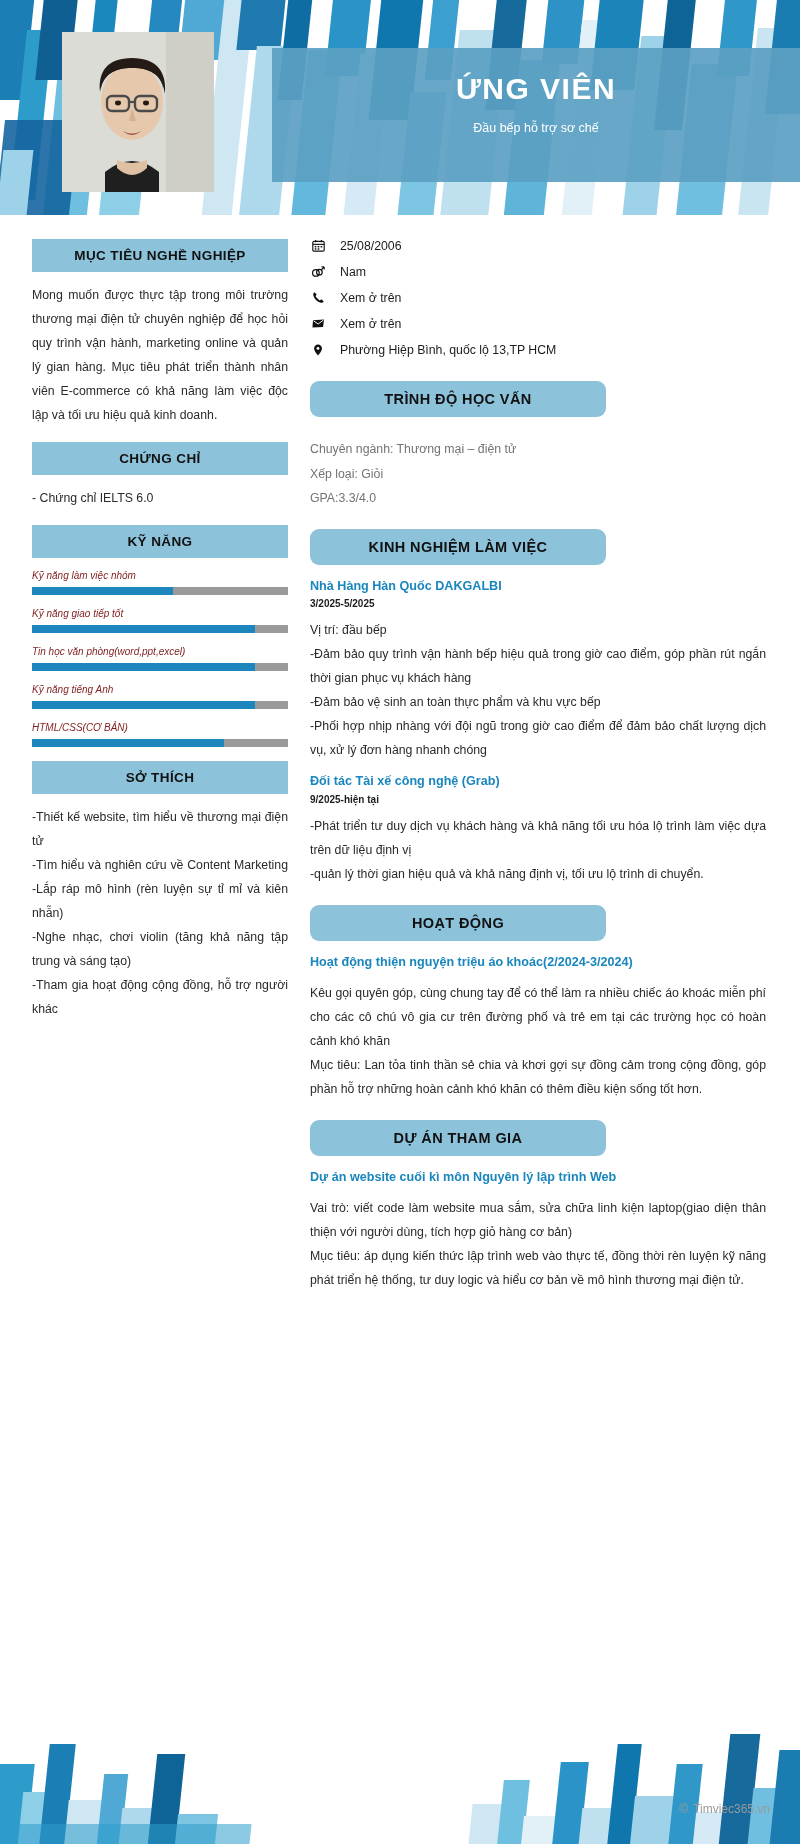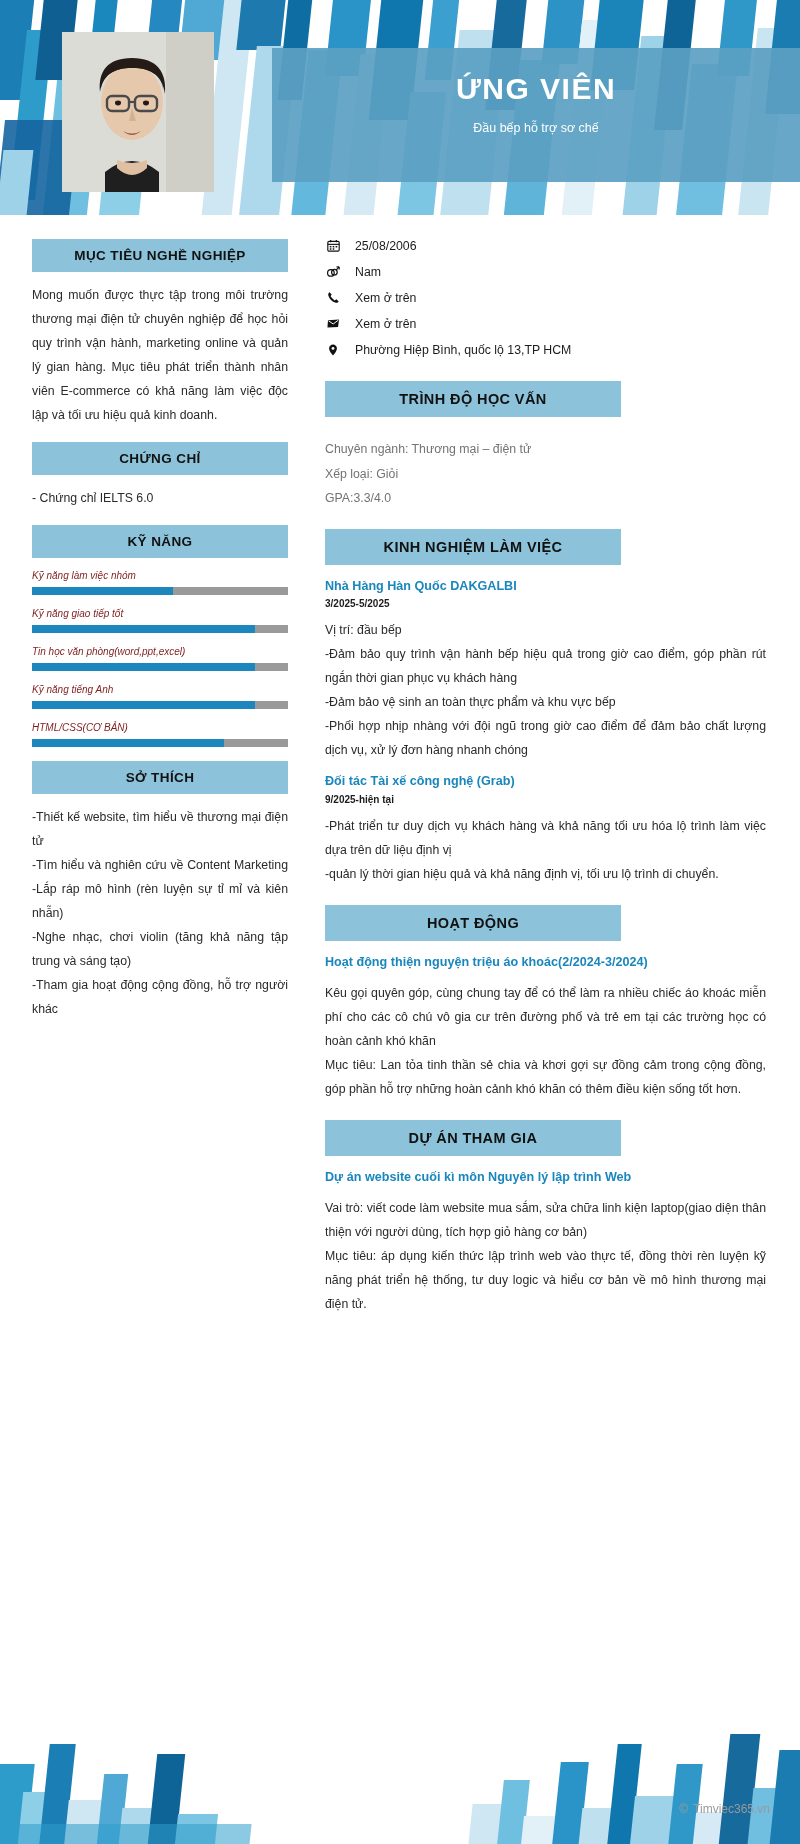--- a/index.html
+++ b/index.html
@@ -81,21 +81,20 @@
   .photo-svg { display: block; width: 152px; height: 160px; }
 
   
   .cols {
     position: absolute;
     left: 0; top: 215px;
     width: 800px;
     z-index: 5;
     display: flex;
     align-items: flex-start;
-    gap: 15px;
   }
   .col-left { width: 300px; padding: 10px 12px 0 32px; }
   .col-right { width: 500px; padding: 10px 34px 0 8px; }
 
   
   .bar {
     background: #8cc3da;
     color: #111111;
     font-weight: bold;
     text-align: center;
@@ -106,20 +105,21 @@
     padding: 9px 4px;
     margin: 14px 0 12px 0;
     width: 256px;
   }
   .bar-r {
     font-size: 14.5px;
     padding: 10px 4px;
     margin: 18px 0 12px 0;
     width: 296px;
     margin-left: 2px;
+    border-radius: 9px;
   }
 
   .body-text {
     font-size: 12.3px;
     line-height: 1.95;
     color: #2a2a2a;
     text-align: justify;
   }
   .body-text.lj { text-align: left; }
 

